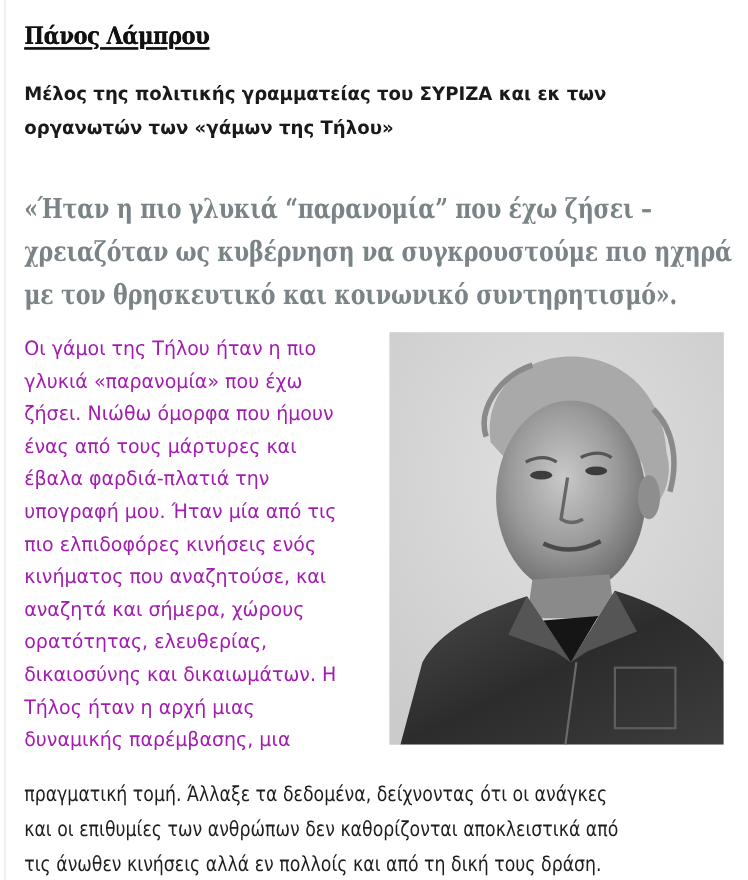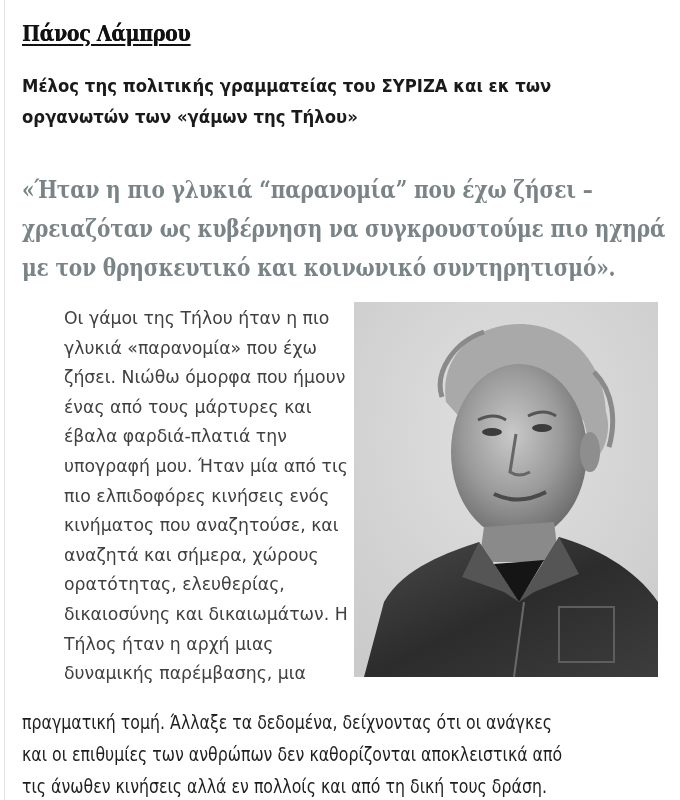--- a/index.html
+++ b/index.html
@@ -24,21 +24,21 @@
     position: absolute; left: 22px; top: 170px; width: 760px;
     font-family: "DejaVu Serif", serif; font-weight: bold;
     font-size: 25px; line-height: 39px; color: #7a8486;
     transform: scaleX(0.805); transform-origin: left top;
     letter-spacing: -0.2px;
   }
   .pullquote div { white-space: nowrap; }
   .body-col {
     position: absolute; left: 22px; top: 303px; width: 330px;
     font-family: "DejaVu Sans", sans-serif; font-size: 18px;
-    line-height: 29.6px; color: #404040; margin-left: 42px;
+    line-height: 29.6px; color: #a21caf;
   }
   .body-col div { white-space: nowrap; transform: scaleX(0.96); transform-origin: left center; }
   .body-wide {
     position: absolute; left: 22px; top: 706px; width: 760px;
     font-family: "DejaVu Sans", sans-serif; font-size: 19px;
     line-height: 32px; color: #1e1e1e;
   }
   .body-wide div { white-space: nowrap; transform: scaleX(0.83); transform-origin: left center; }
   .photo {
     position: absolute; left: 354px; top: 302px; width: 304px; height: 375px;

